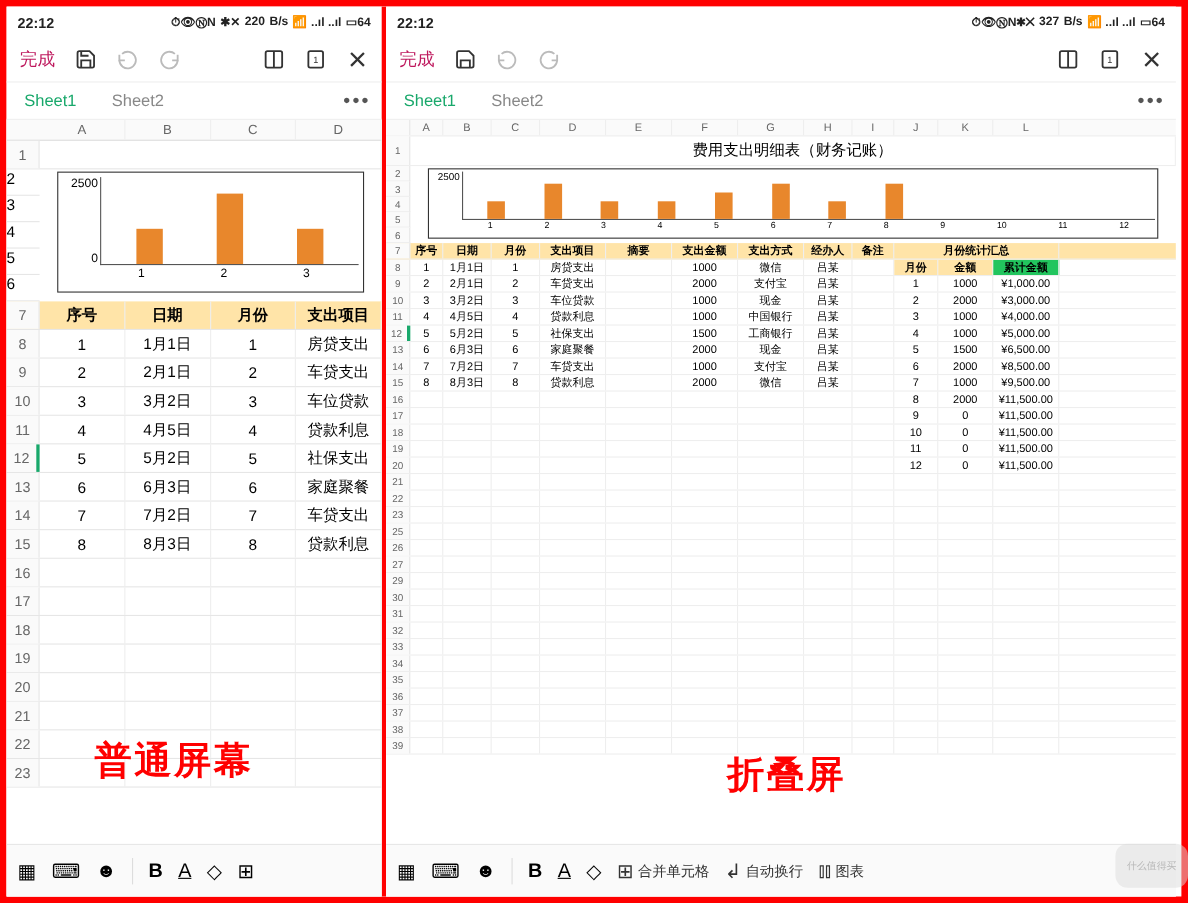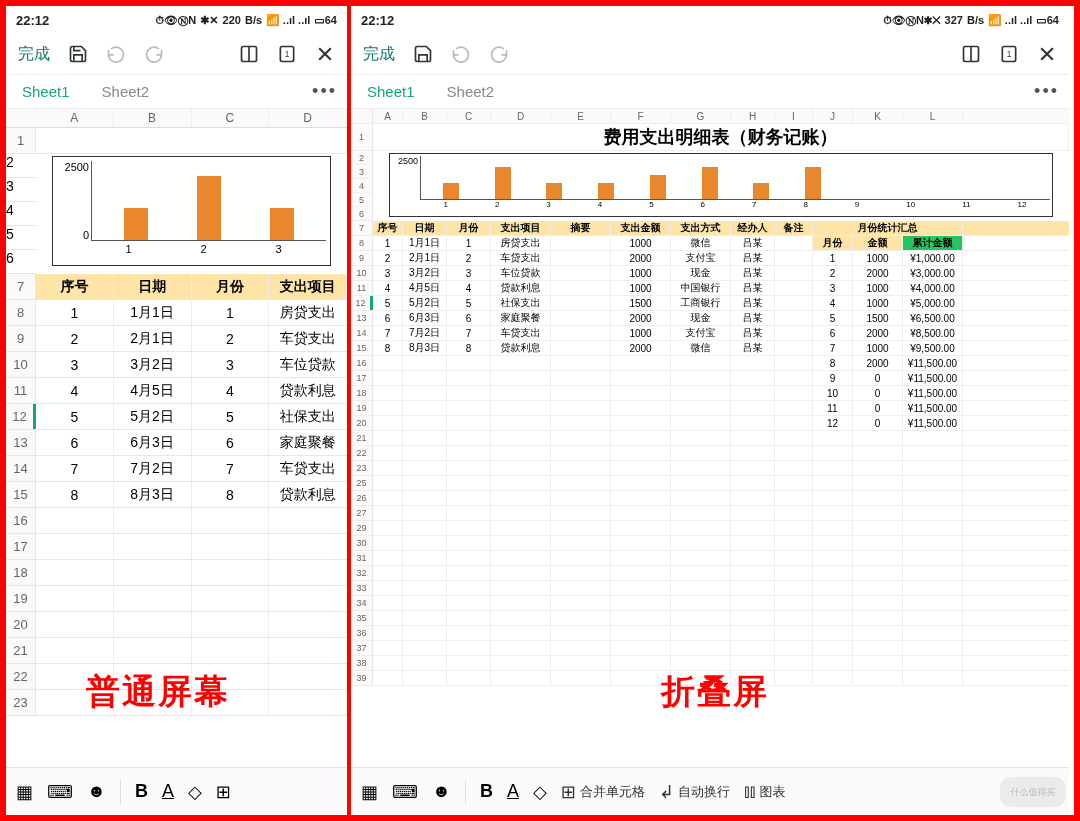--- a/index.html
+++ b/index.html
@@ -4,21 +4,21 @@
 <style>
 * { box-sizing: border-box; margin: 0; padding: 0; }
 body { font-family: -apple-system, "Segoe UI", Arial, sans-serif; background: #fff; width: 1080px; height: 821px; overflow: hidden; position: relative; }
 .outer-frame { position: absolute; inset: 0; border: 6px solid #ff0000; display: flex; }
 .phone { flex: 0 0 auto; border-right: 4px solid #ff0000; background: #fff; display: flex; flex-direction: column; }
 .phone.left { width: 345px; }
 .phone.right { width: 718px; border-right: none; }
 .status-bar { height: 28px; display: flex; justify-content: space-between; align-items: center; padding: 0 10px; font-size: 13px; font-weight: 600; color: #222; }
 .status-icons { font-size: 11px; display:flex; gap:4px; align-items:center; }
 .toolbar { display: flex; align-items: center; padding: 4px 6px; border-bottom: 1px solid #eee; gap: 6px; }
-.done { color: #0f766e; font-size: 16px; font-weight: 500; padding: 4px 6px; }
+.done { color: #be185d; font-size: 16px; font-weight: 500; padding: 4px 6px; }
 .tbtn { width: 32px; height: 32px; display: flex; align-items: center; justify-content: center; font-size: 20px; color: #333; }
 .spacer { flex: 1; }
 .tabs { display: flex; align-items: center; border-bottom: 1px solid #eee; padding: 2px 0; position: relative; }
 .tab { padding: 6px 16px; font-size: 15px; color: #888; }
 .tab.active { color: #19a86b; }
 .tab-more { position: absolute; right: 10px; font-size: 18px; letter-spacing: 2px; color: #555; }
 .sheet-view { flex: 1; overflow: hidden; position: relative; background: #fff; }
 
 
 .grid-l { width: 100%; font-size: 14px; }
@@ -46,30 +46,30 @@
 .hdr-rowR { background: #ffe4a8; font-weight: 600; }
 .hdr-rowR .rhR { background: #fafafa; font-weight: normal; }
 .selR .rhR { border-right: 3px solid #19a86b; }
 
 
 .wA{width:30px;} .wB{width:44px;} .wC{width:44px;} .wD{width:60px;} .wE{width:60px;} .wF{width:60px;} .wG{width:60px;} .wH{width:44px;} .wI{width:38px;} .wJ{width:40px;} .wK{width:50px;} .wL{width:60px;}
 
 
 .overlay-label { position: absolute; color: #ff0000; font-size: 34px; font-weight: 800; letter-spacing: 2px; }
 .left .overlay-label { top: 560px; left: 80px; }
-.right .overlay-label { top: 560px; left: 310px; }
+.right .overlay-label { top: 572px; left: 310px; }
 
 
 .bottombar { height: 48px; border-top: 1px solid #e3e3e3; display: flex; align-items: center; padding: 0 10px; gap: 14px; background: #fafafa; }
 .bb-item { display: flex; align-items: center; gap: 4px; font-size: 13px; color: #333; }
 .bb-icon { font-size: 18px; }
 .divider { width: 1px; height: 24px; background: #ddd; }
 
 
-.watermark { position: absolute; right: 14px; bottom: 14px; width: 66px; height: 30px; background: #ddd; border-radius: 11px; opacity: .5; display:flex; align-items:center; justify-content:center; font-size:9px; color:#777; }
+.watermark { position: absolute; right: 0; bottom: 14px; width: 66px; height: 40px; background: #ddd; border-radius: 11px; opacity: .5; display:flex; align-items:center; justify-content:center; font-size:9px; color:#777; }
 
 svg { display:block; }
 </style>
 </head>
 <body>
 
 <div class="outer-frame">
 
 <div class="phone left">
 
@@ -388,21 +388,21 @@
             <div class="cR wG">G</div>
             <div class="cR wH">H</div>
             <div class="cR wI">I</div>
             <div class="cR wJ">J</div>
             <div class="cR wK">K</div>
             <div class="cR wL">L</div>
           </div>
 
       <div class="rowR">
             <div class="rhR">1</div>
-            <div class="cR" style="flex:1;font-size:18px;font-weight:700;height:26px;">费用支出明细表（财务记账）</div>
+            <div class="cR" style="flex:1;font-size:14px;font-weight:400;height:26px;">费用支出明细表（财务记账）</div>
           </div>
 
       <div style="display:flex;">
         <div style="width:22px;display:flex;flex-direction:column;">
           <div class="rhR" style="height:14px;border-bottom:1px solid #eee;">2</div>
           <div class="rhR" style="height:14px;border-bottom:1px solid #eee;">3</div>
           <div class="rhR" style="height:14px;border-bottom:1px solid #eee;">4</div>
           <div class="rhR" style="height:14px;border-bottom:1px solid #eee;">5</div>
           <div class="rhR" style="height:14px;border-bottom:1px solid #eee;">6</div>
         </div>

